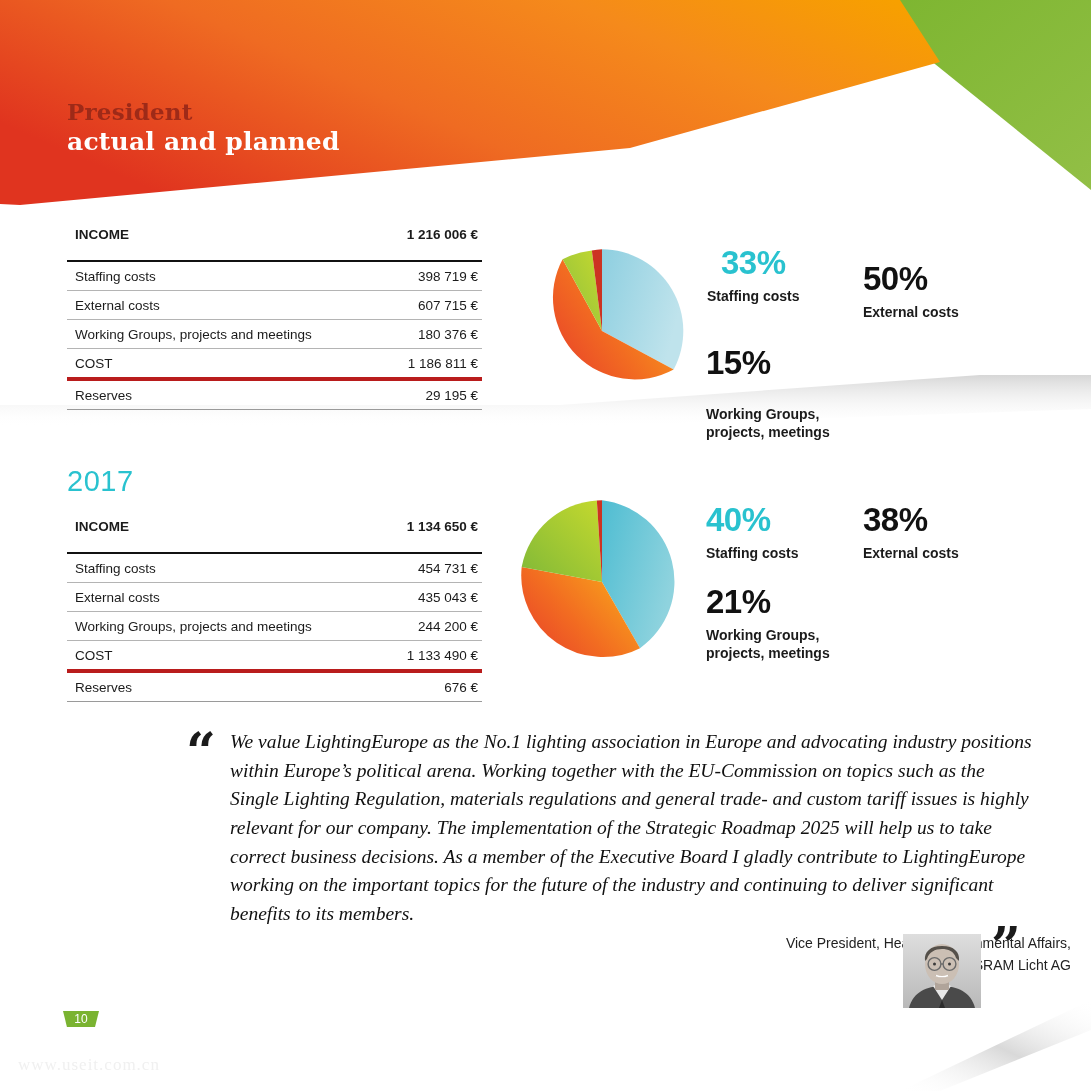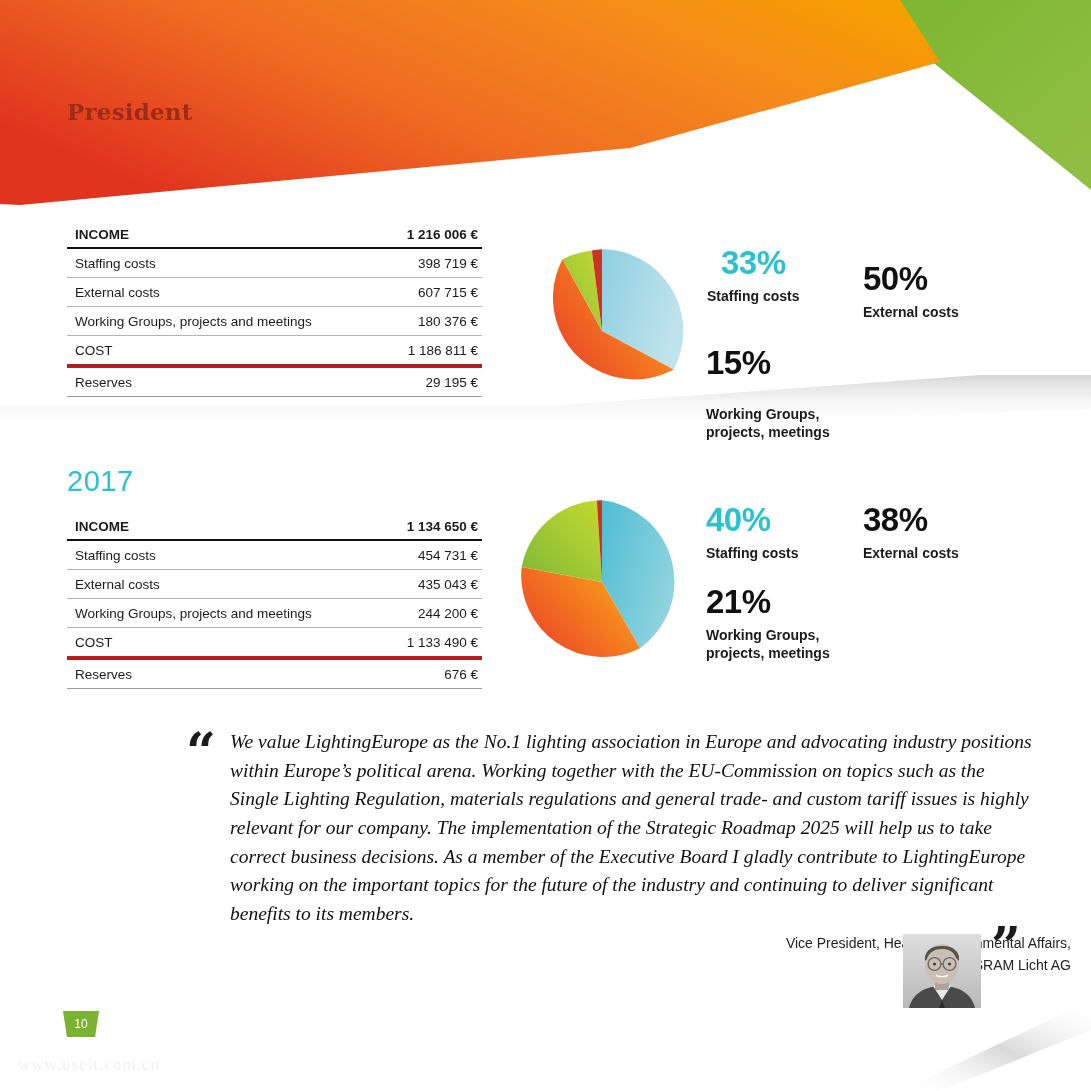--- a/index.html
+++ b/index.html
@@ -25,21 +25,21 @@
   .year{color:#29c2cf;font-size:29px;font-weight:400;letter-spacing:.5px;margin-bottom:14px;}
 
   table.fin{border-collapse:collapse;width:415px;}
   table.fin td{
     font-size:13.5px;color:#1b1b1b;
     padding:7px 2px 6px 8px;
     border-bottom:1px solid #9a9a9a;
     white-space:nowrap;
   }
   table.fin td.val{text-align:right;padding-right:4px;}
-  table.fin tr.head td{font-weight:bold;border-bottom:2px solid #111;padding-bottom:5px;}
+  table.fin tr.head td{font-weight:bold;border-bottom:2px solid #111;padding-bottom:18px;}
   table.fin tr.total td{font-weight:normal;border-bottom:4px solid #b91c1c;border-top:0;}
   table.fin tr.sub td{border-bottom:1px solid #b4b4b4;}
   table.fin tr.last td{border-bottom:1px solid #9a9a9a;}
 
   
   .pie{position:absolute;}
   .pie svg{display:block;}
 
   
   .stats{position:absolute;}
@@ -56,21 +56,21 @@
     margin-left:44px;
     font-family:"Liberation Serif", serif;
     font-style:italic;font-size:19.5px;line-height:1.47;color:#111;
   }
   .attrib{position:absolute;left:430px;top:205px;width:455px;text-align:right;font-size:14px;color:#222;line-height:1.55;}
   .attrib .name{font-weight:bold;}
   .portrait{position:absolute;left:903px;top:934px;width:78px;height:74px;overflow:hidden;}
   .qmark-close{position:absolute;left:991px;top:928px;font-family:"DejaVu Serif", serif;font-weight:bold;font-size:52px;color:#1b1b1b;line-height:.7;}
 
   
-  .pagenum{position:absolute;left:63px;top:1011px;width:36px;height:26px;}
+  .pagenum{position:absolute;left:63px;top:1011px;width:36px;height:16px;}
   .pagenum .shape{position:absolute;inset:0;background:#7ab331;clip-path:polygon(0 0,100% 0,89% 100%,11% 100%);}
   .pagenum .n{position:absolute;inset:0;display:flex;align-items:center;justify-content:center;color:#fff;font-size:12px;}
   .watermark{position:absolute;left:18px;top:1055px;font-size:17px;color:#f0f0f0;letter-spacing:1px;font-family:"Liberation Serif", serif;}
 </style>
 </head>
 <body>
 
 <div class="page">
 
   <div class="banner">
@@ -87,20 +87,21 @@
           <stop offset="100%" stop-color="#92bf46"></stop>
         </linearGradient>
       </defs>
       <polygon points="862,0 1091,0 1091,190 930,60" fill="url(#gradGreen)"></polygon>
       <polygon points="0,0 900,0 940,62 630,148 20,205 0,204" fill="url(#gradBanner)"></polygon>
     </svg>
   </div>
 
   <div class="title-block">
     <div class="title-1">President</div>
+    <div class="title-2">actual and planned</div>
   </div>
 
   <svg class="crease" style="position:absolute;left:0;top:375px;width:1091px;height:110px;" viewBox="0 0 1091 110">
     <defs>
       <linearGradient id="fadeCrease" x1="0" y1="0" x2="0" y2="1">
         <stop offset="0%" stop-color="#c9c9c9" stop-opacity="0.75"></stop>
         <stop offset="100%" stop-color="#ffffff" stop-opacity="0"></stop>
       </linearGradient>
     </defs>
     <polygon points="0,30 560,30 980,0 1091,0 1091,34 560,52 0,52" fill="url(#fadeCrease)"></polygon>

